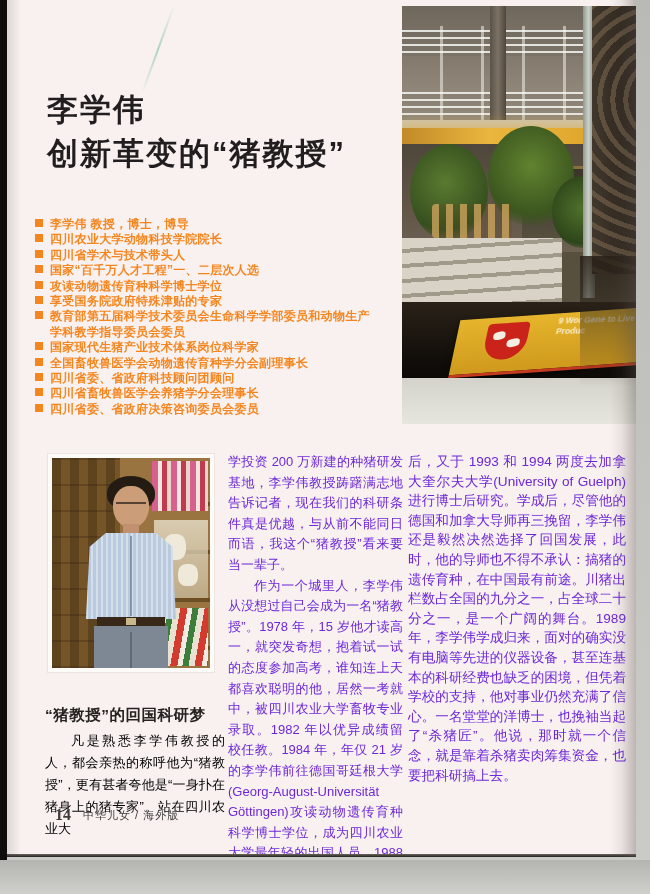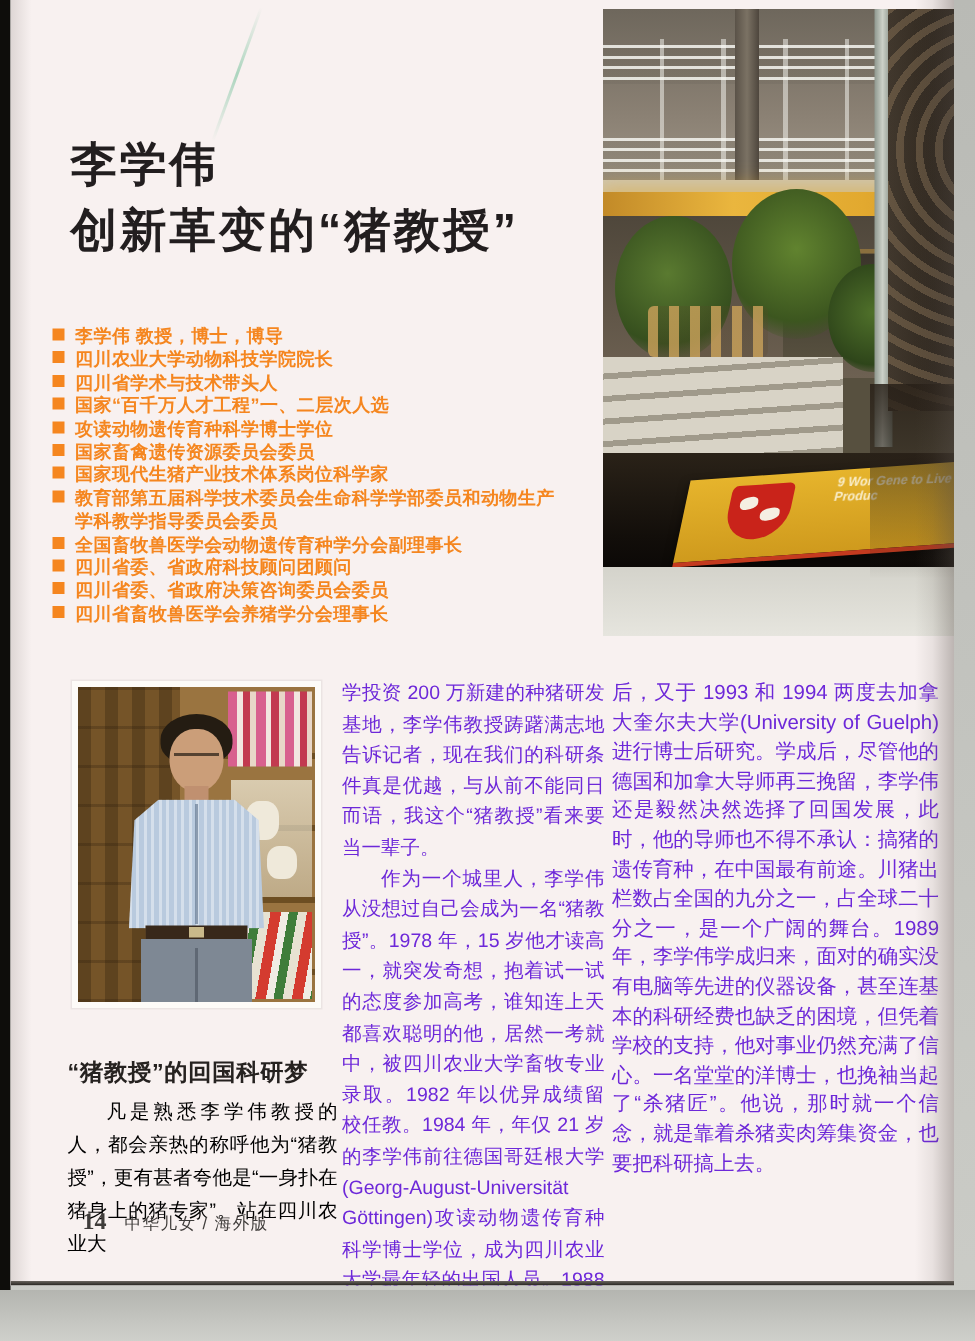--- a/index.html
+++ b/index.html
@@ -165,33 +165,33 @@
       <li><span class="bullet"></span><span>李学伟 教授，博士，博导</span></li>
 
       <li><span class="bullet"></span><span>四川农业大学动物科技学院院长</span></li>
 
       <li><span class="bullet"></span><span>四川省学术与技术带头人</span></li>
 
       <li><span class="bullet"></span><span>国家“百千万人才工程”一、二层次人选</span></li>
 
       <li><span class="bullet"></span><span>攻读动物遗传育种科学博士学位</span></li>
 
-      <li><span class="bullet"></span><span>国家畜禽遗传资源委员会委员</span></li>
+      <li><span class="bullet"></span><span>享受国务院政府特殊津贴的专家</span></li>
+
+      <li><span class="bullet"></span><span>教育部第五届科学技术委员会生命科学学部委员和动物生产学科教学指导委员会委员</span></li>
 
       <li><span class="bullet"></span><span>国家现代生猪产业技术体系岗位科学家</span></li>
 
-      <li><span class="bullet"></span><span>教育部第五届科学技术委员会生命科学学部委员和动物生产学科教学指导委员会委员</span></li>
-
       <li><span class="bullet"></span><span>全国畜牧兽医学会动物遗传育种学分会副理事长</span></li>
 
       <li><span class="bullet"></span><span>四川省委、省政府科技顾问团顾问</span></li>
 
+      <li><span class="bullet"></span><span>四川省畜牧兽医学会养猪学分会理事长</span></li>
+
       <li><span class="bullet"></span><span>四川省委、省政府决策咨询委员会委员</span></li>
-
-      <li><span class="bullet"></span><span>四川省畜牧兽医学会养猪学分会理事长</span></li>
     </ul>
 
   <div class="atrium">
     <div class="bp-top" style="position:absolute;left:0;top:0;width:100%;height:130px;"></div>
     <div class="bp-rail r1"></div>
     <div class="bp-rail r2"></div>
     <div class="bp-posts"></div>
     <div class="bp-col1"></div>
     <div class="bp-ceil"></div>
     <div class="bp-glow"></div>

